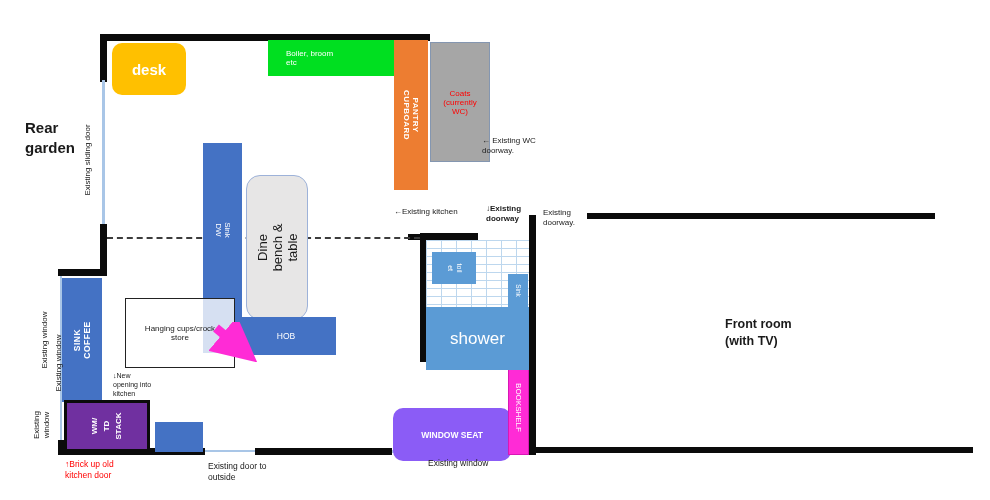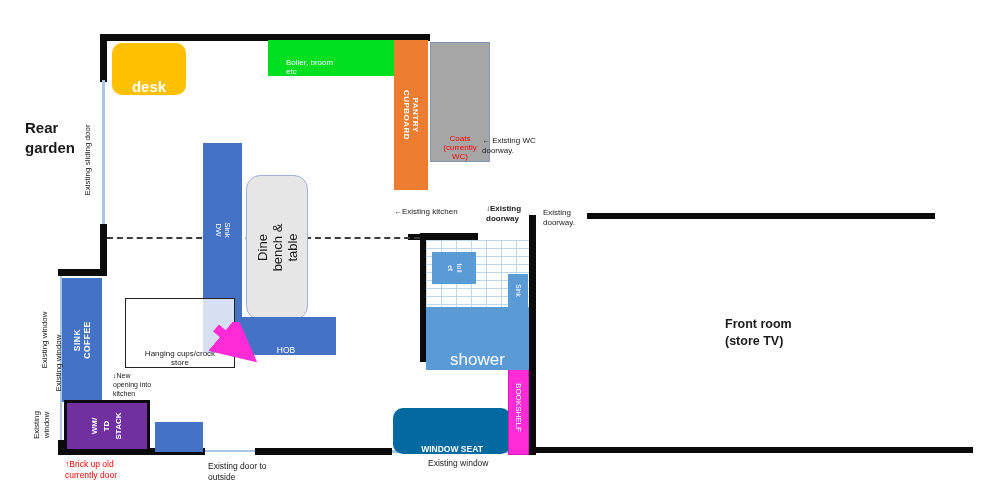--- a/index.html
+++ b/index.html
@@ -1,21 +1,21 @@
 <!DOCTYPE html>
 <html><head>
 <meta charset="utf-8">
 <style>
   html,body{margin:0;padding:0;background:#fff;}
   #plan{position:relative;width:990px;height:500px;background:#fff;overflow:hidden;
         font-family:"Liberation Sans", sans-serif;color:#1a1a1a;}
   .abs{position:absolute;}
   .wall{position:absolute;background:#0b0b0b;}
   .winline{position:absolute;background:#a9c6e7;}
-  .box{position:absolute;display:flex;align-items:flex-end;justify-content:center;
+  .box{position:absolute;display:flex;align-items:center;justify-content:center;
        box-sizing:border-box;text-align:center;}
   .pre{white-space:pre-line;}
   .vtext{display:flex;align-items:center;justify-content:center;}
   .rot90{transform:rotate(90deg);white-space:pre-line;text-align:center;}
   .rotm90{transform:rotate(-90deg);white-space:pre-line;text-align:center;}
   .lbl{position:absolute;font-size:8.5px;line-height:1.25;color:#1a1a1a;}
   .dashed{position:absolute;border-top:2px dashed #3c3c3c;}
   .tiles{position:absolute;background-color:#ffffff;
      background-image:linear-gradient(#bdd7ee 1px, transparent 1px),
                       linear-gradient(90deg,#bdd7ee 1px, transparent 1px);
@@ -110,21 +110,21 @@
 
   <div class="box vtext" style="left:64px;top:400px;width:86px;height:52px;background:#7030a0;border:3.5px solid #0b0b0b;">
     <span class="rotm90 white bold" style="font-size:8px;line-height:1.5;">WM/
 TD
 STACK</span>
   </div>
 
   <div class="box" style="left:155px;top:422px;width:48px;height:30px;background:#4472c4;"></div>
 
 
-  <div class="box" style="left:393px;top:408px;width:118px;height:46px;background:#0369a1;border-radius:10px;">
+  <div class="box" style="left:393px;top:408px;width:118px;height:53px;background:#8b5cf6;border-radius:10px;">
     <span class="white bold" style="font-size:8.5px;">WINDOW SEAT</span>
   </div>
 
   <div class="box vtext" style="left:508px;top:359px;width:21px;height:96px;background:#ff2bd6;border:1px solid #d817b4;">
     <span class="rot90 white" style="font-size:8px;">BOOKSHELF</span>
   </div>
 
   <div class="box vtext" style="left:432px;top:252px;width:44px;height:32px;background:#5b9bd5;">
     <span class="rot90 white" style="font-size:7px;line-height:1.3;">toil
 et</span>
@@ -135,36 +135,36 @@
   </div>
 
   <div class="box" style="left:426px;top:307px;width:103px;height:63px;background:#5b9bd5;">
     <span class="white" style="font-size:17px;">shower</span>
   </div>
 
   <div class="lbl pre bold" style="left:25px;top:118px;font-size:15px;line-height:1.35;">Rear
 garden</div>
 
   <div class="lbl pre bold" style="left:725px;top:316px;font-size:12.5px;line-height:1.35;">Front room
-(store TV)</div>
+(with TV)</div>
 
   <div class="lbl vtext" style="left:34px;top:105px;width:110px;height:110px;transform:rotate(-90deg);transform-origin:center;font-size:8px;left:33px;top:105px;">Existing sliding door</div>
 
   <div class="lbl" style="left:-8px;top:335px;width:105px;transform:rotate(-90deg);font-size:8px;text-align:center;">Existing window</div>
   <div class="lbl" style="left:6px;top:358px;width:105px;transform:rotate(-90deg);font-size:8px;text-align:center;">Existing window</div>
 
   <div class="lbl pre" style="left:12px;top:415px;width:60px;transform:rotate(-90deg);font-size:8px;text-align:center;">Existing
 window</div>
 
   <div class="lbl pre" style="left:113px;top:372px;font-size:7px;">↓New
 opening into
 kitchen</div>
 
   <div class="lbl pre red" style="left:65px;top:459px;font-size:8.5px;">↑Brick up old
-currently door</div>
+kitchen door</div>
 
   <div class="lbl pre" style="left:208px;top:461px;font-size:8.5px;">Existing door to
 outside</div>
 
   <div class="lbl" style="left:428px;top:458px;font-size:8.5px;">Existing window</div>
 
   <div class="lbl" style="left:394px;top:207px;font-size:8px;">←Existing kitchen</div>
 
   <div class="lbl pre" style="left:486px;top:204px;font-size:8px;font-weight:bold;">↓Existing
 doorway</div>

